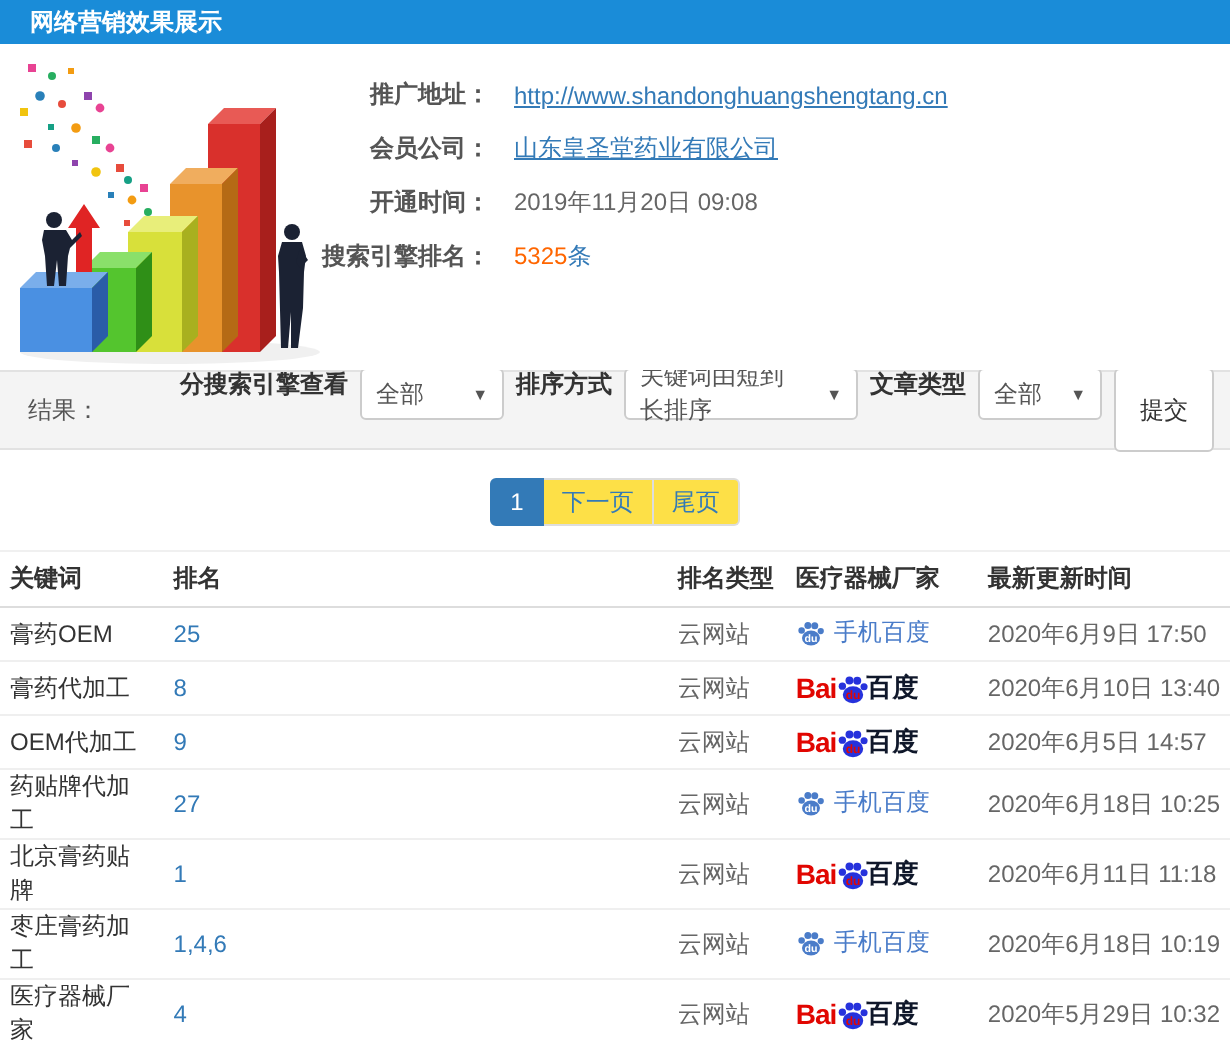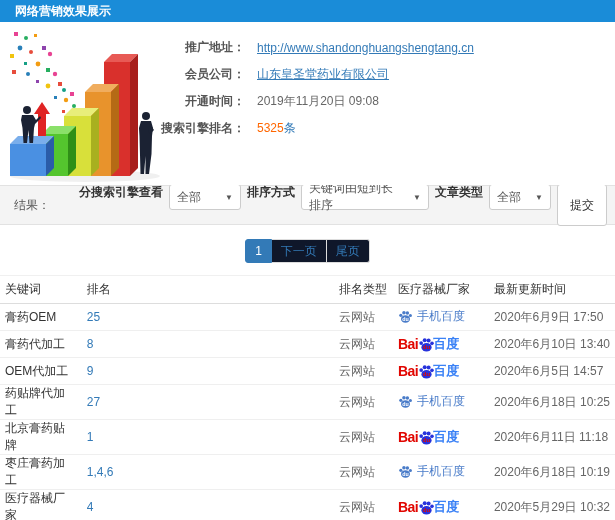--- a/index.html
+++ b/index.html
@@ -26,57 +26,57 @@
     border-bottom:1px solid #e2e2e2; display:flex; align-items:center;
     padding:0 8px 0 14px; font-size:12px; }
   .result-label { color:#555; }
   .filter-controls { margin-left:auto; display:flex; align-items:flex-start; gap:6px; }
   .filter-label { color:#333; font-weight:bold; white-space:nowrap; }
   .select-box { display:inline-flex; align-items:center; justify-content:space-between;
     background:#fff; border:1px solid #ccc; border-radius:3px; height:26px;
     padding:0 7px; color:#555; cursor:pointer; }
   .select-box .arrow { color:#555; font-size:8px; margin-left:10px; }
   .sel-engine { width:72px; }
-  .sel-sort { width:128px; }
+  .sel-sort { width:117px; }
   .sel-article { width:62px; }
   .submit-btn { background:#fff; border:1px solid #ccc; border-radius:3px;
     height:42px; padding:0 12px; font-size:12px; color:#333; cursor:pointer; }
 
   
   .pagination { display:flex; justify-content:center; margin-top:14px; }
   .page-item { min-width:26px; height:24px; line-height:22px; padding:0 9px;
-    border:1px solid #ddd; border-left:none; background:#0f172a; color:#337ab7;
+    border:1px solid #ddd; border-left:none; background:#fde047; color:#337ab7;
     font-size:12px; text-align:center; cursor:pointer; }
   .page-item:first-child { border-left:1px solid #337ab7; border-radius:3px 0 0 3px; }
   .page-item:last-child { border-radius:0 3px 3px 0; }
   .page-item.active { background:#337ab7; border-color:#337ab7; color:#fff; }
 
   
   .rank-table { width:100%; border-collapse:collapse; margin-top:12px; font-size:12px; }
-  .rank-table th { text-align:left; font-weight:normal; color:#333; padding:5px 5px;
+  .rank-table th { text-align:left; font-weight:bold; color:#333; padding:5px 5px;
     border-top:1px solid #f0f0f0; border-bottom:1px solid #ddd; height:23px; }
   .rank-table td { padding:0 5px; height:27px; border-top:1px solid #efefef;
     color:#333; vertical-align:middle; }
   .rank-table tr:first-child td { border-top:none; }
   .col-kw { width:83px; }
   .col-rank { width:258px; }
   .col-rtype { width:60px; }
   .col-engine { width:97px; }
   .rank-link { color:#337ab7; cursor:pointer; text-decoration:none; }
   .rtype { color:#666; }
   .time { color:#666; white-space:nowrap; }
 
   
   .logo { display:inline-flex; align-items:center; }
   .logo svg.paw { display:block; }
   .logo-mobile { gap:4px; }
   .logo-mobile .mtext { color:#4a7cc9; font-size:12px; }
   .logo-full .bai { color:#e10601; font-weight:bold; font-size:14px;
     letter-spacing:-0.5px; }
-  .logo-full .bd { color:#3b82f6; font-weight:bold; font-size:13px; margin-left:-2px; }
+  .logo-full .bd { color:#0f172a; font-weight:bold; font-size:13px; margin-left:-2px; }
 </style>
 </head>
 <body>
 
 <div class="topbar">
   <span>网络营销效果展示</span>
 </div>
 
 <div class="top-section">
 

